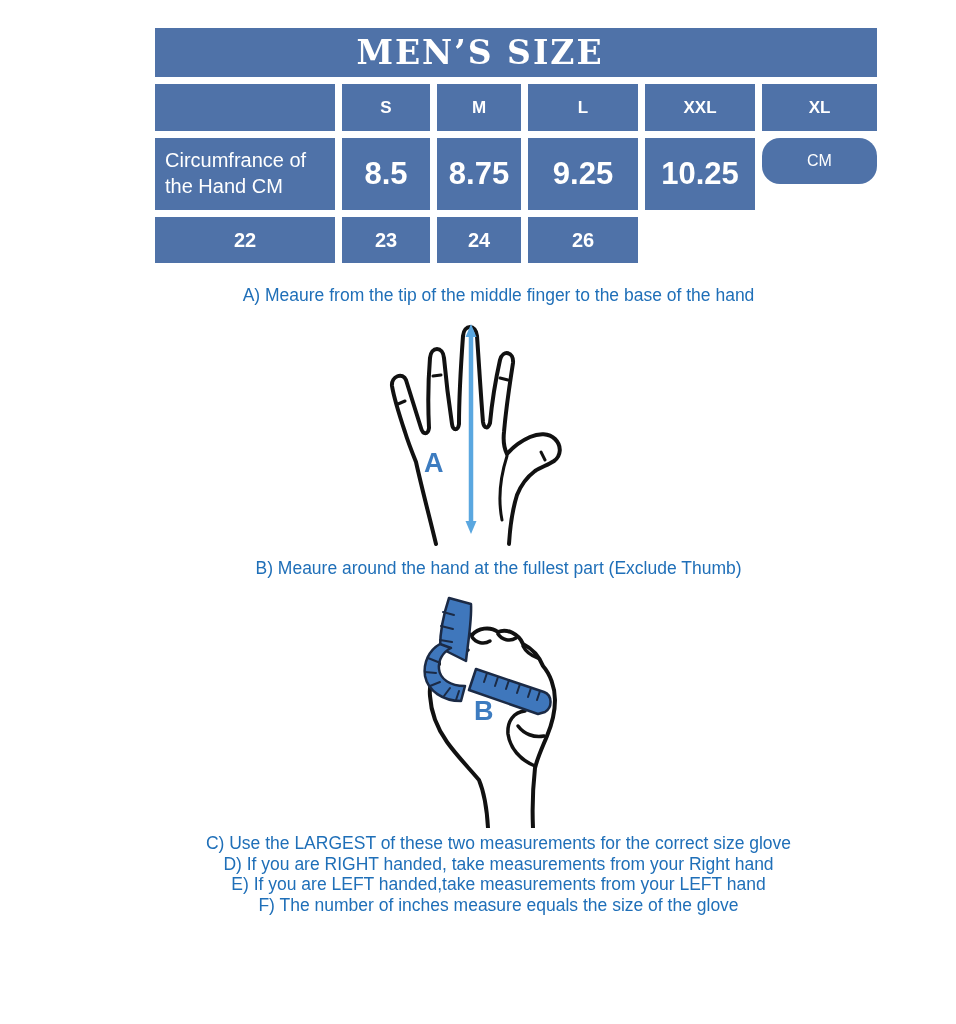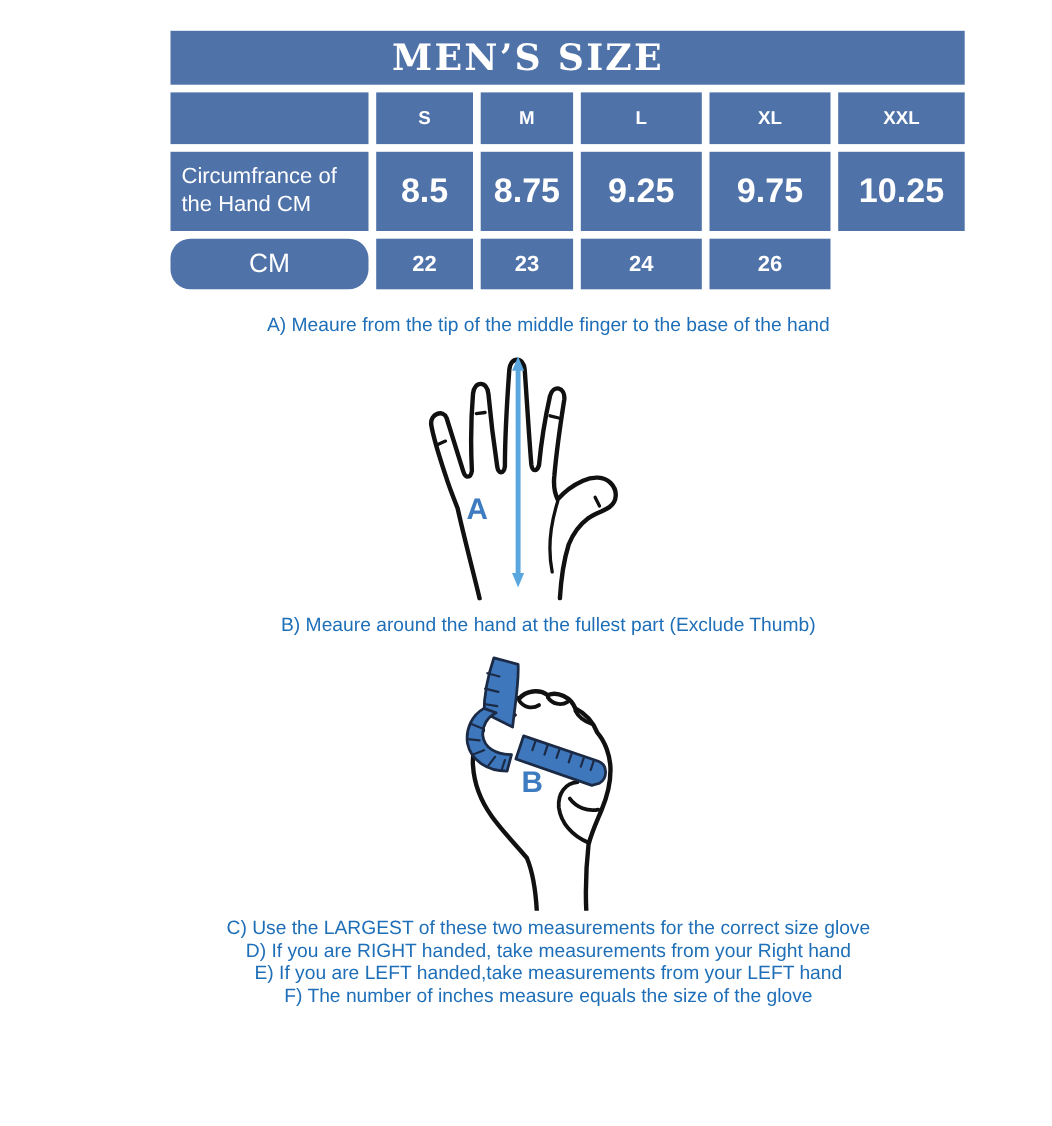--- a/index.html
+++ b/index.html
@@ -23,21 +23,21 @@
     font-size: 33px; letter-spacing: 2px;
   }
   .title-cell span { transform: translateX(-36px); display: inline-block; }
   .hdr-cell { height: 47px; font-weight: bold; font-size: 17px; }
   .r1-cell  { height: 72px; font-weight: bold; font-size: 31px; }
   .r1-label {
     justify-content: flex-start; padding-left: 10px;
     font-weight: normal; font-size: 20px; line-height: 1.28; text-align: left;
   }
   .r2-cell  { height: 46px; font-weight: bold; font-size: 20px; }
-  .r2-label { font-weight: normal; font-size: 24px; border-radius: 18px; }
+  .r2-label { font-weight: normal; font-size: 16px; border-radius: 18px; }
 
   
   .note { position: absolute; width: 100%; text-align: center; color: #1f6fb8; font-size: 17.5px; padding-left: 41px; }
   .note-a { top: 285px; }
   .note-b { top: 558px; }
   .notes-footer { top: 833px; line-height: 20.6px; }
 
   
   .hand-a { position: absolute; left: 372px; top: 314px; }
   .hand-b { position: absolute; left: 392px; top: 590px; }
@@ -48,28 +48,27 @@
 
 <div class="size-table">
   <div class="cell title-cell">
     <span>MEN’S SIZE</span>
   </div>
 
   <div class="cell hdr-cell"></div>
   <div class="cell hdr-cell">S</div>
   <div class="cell hdr-cell">M</div>
   <div class="cell hdr-cell">L</div>
+  <div class="cell hdr-cell">XXL</div>
   <div class="cell hdr-cell">XL</div>
-  <div class="cell hdr-cell">XXL</div>
 
   <div class="cell r1-cell r1-label">Circumfrance of the Hand CM</div>
   <div class="cell r1-cell">8.5</div>
   <div class="cell r1-cell">8.75</div>
   <div class="cell r1-cell">9.25</div>
-  <div class="cell r1-cell">9.75</div>
   <div class="cell r1-cell">10.25</div>
 
   <div class="cell r2-cell r2-label">CM</div>
   <div class="cell r2-cell">22</div>
   <div class="cell r2-cell">23</div>
   <div class="cell r2-cell">24</div>
   <div class="cell r2-cell">26</div>
 </div>
 
 <div class="note note-a">A) Meaure from the tip of the middle finger to the base of the hand</div>

